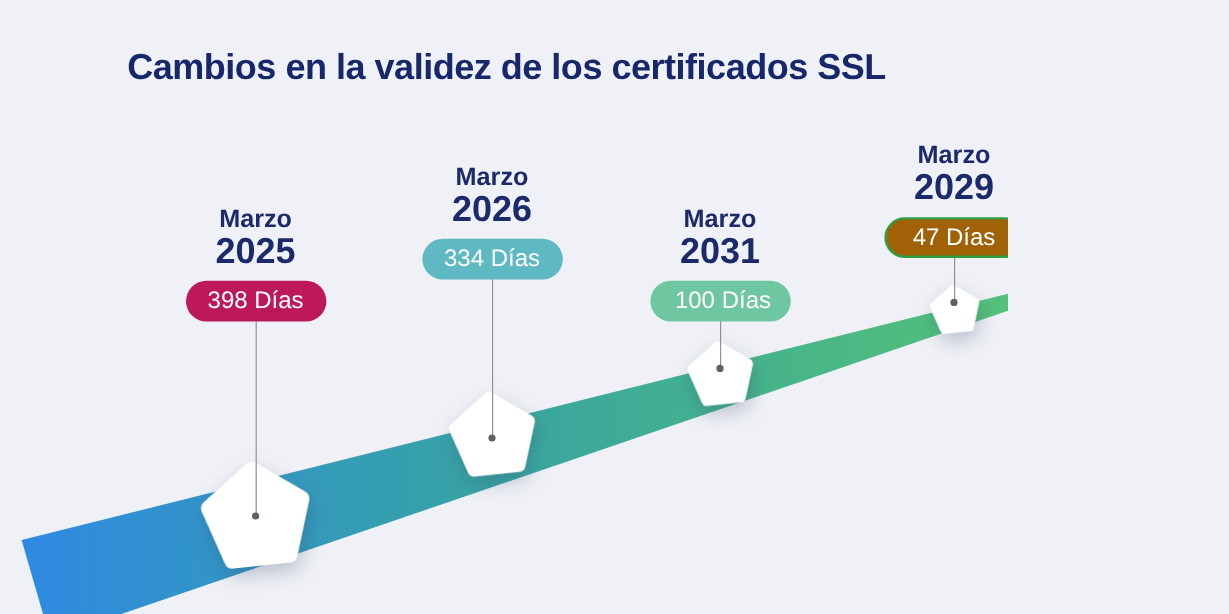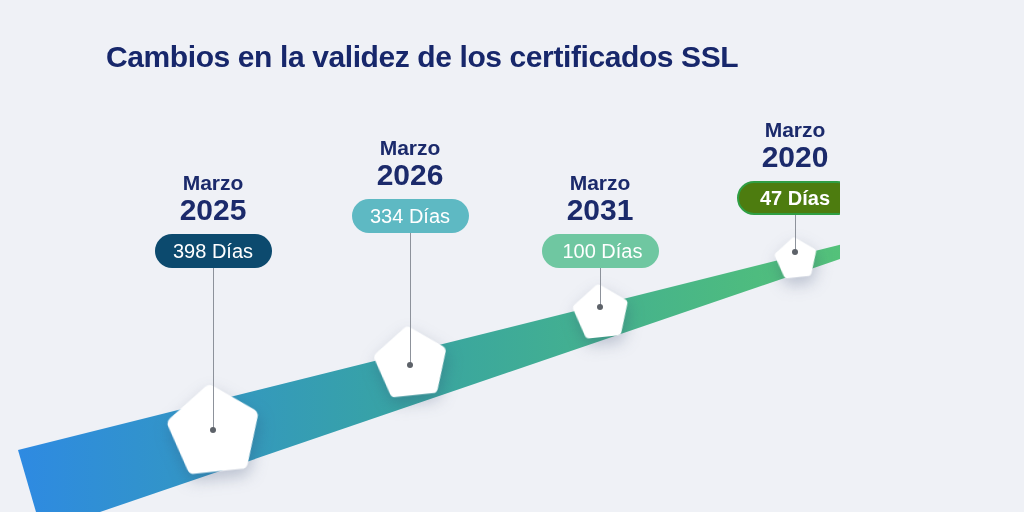--- a/index.html
+++ b/index.html
@@ -72,24 +72,24 @@
     box-sizing: border-box;
     border-radius: 18px;
     display: flex;
     align-items: center;
     justify-content: center;
     color: #ffffff;
     font-size: 20px;
     font-weight: 400;
     white-space: nowrap;
   }
-  .pill-gray  { background: #0c4a6e; align-items: center; }
+  .pill-gray  { background: #be185d; align-items: center; }
   .pill-teal  { background: #5eb9c3; }
   .pill-mint  { background: #6fc7a1; justify-content: flex-end; }
-  .pill-green { background: #4d7c0f; border: 2.5px solid #2f9e43; font-weight: 700; }
+  .pill-green { background: #a16207; border: 2.5px solid #2f9e43; font-weight: 400; }
 
   
   .line {
     position: absolute;
     width: 1.5px;
     background: #8d929b;
     z-index: 3;
   }
   .l1 { left: 212.5px; top: 264px; height: 166px; }
   .l2 { left: 409.5px; top: 229px; height: 136px; }
@@ -189,19 +189,19 @@
   <div class="ms ms3">
     <div class="month">Marzo</div>
     <div class="year">2031</div>
     <div class="pill pill-mint">
       <span>100 Días</span>
     </div>
   </div>
 
   <div class="ms ms4">
     <div class="month">Marzo</div>
-    <div class="year">2020</div>
+    <div class="year">2029</div>
     <div class="pill pill-green">
       <span>47 Días</span>
     </div>
   </div>
 
 </div>
 
 </body></html>

